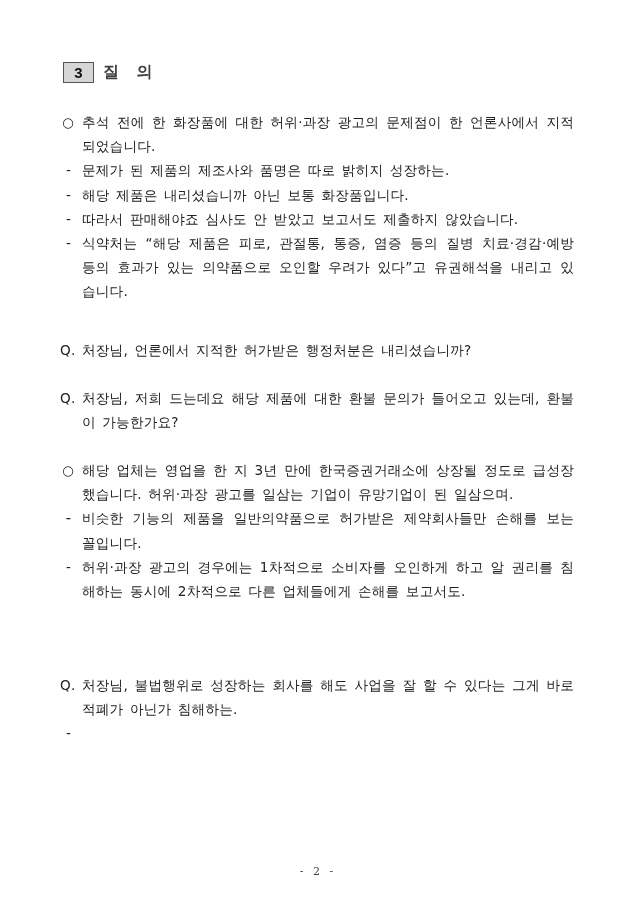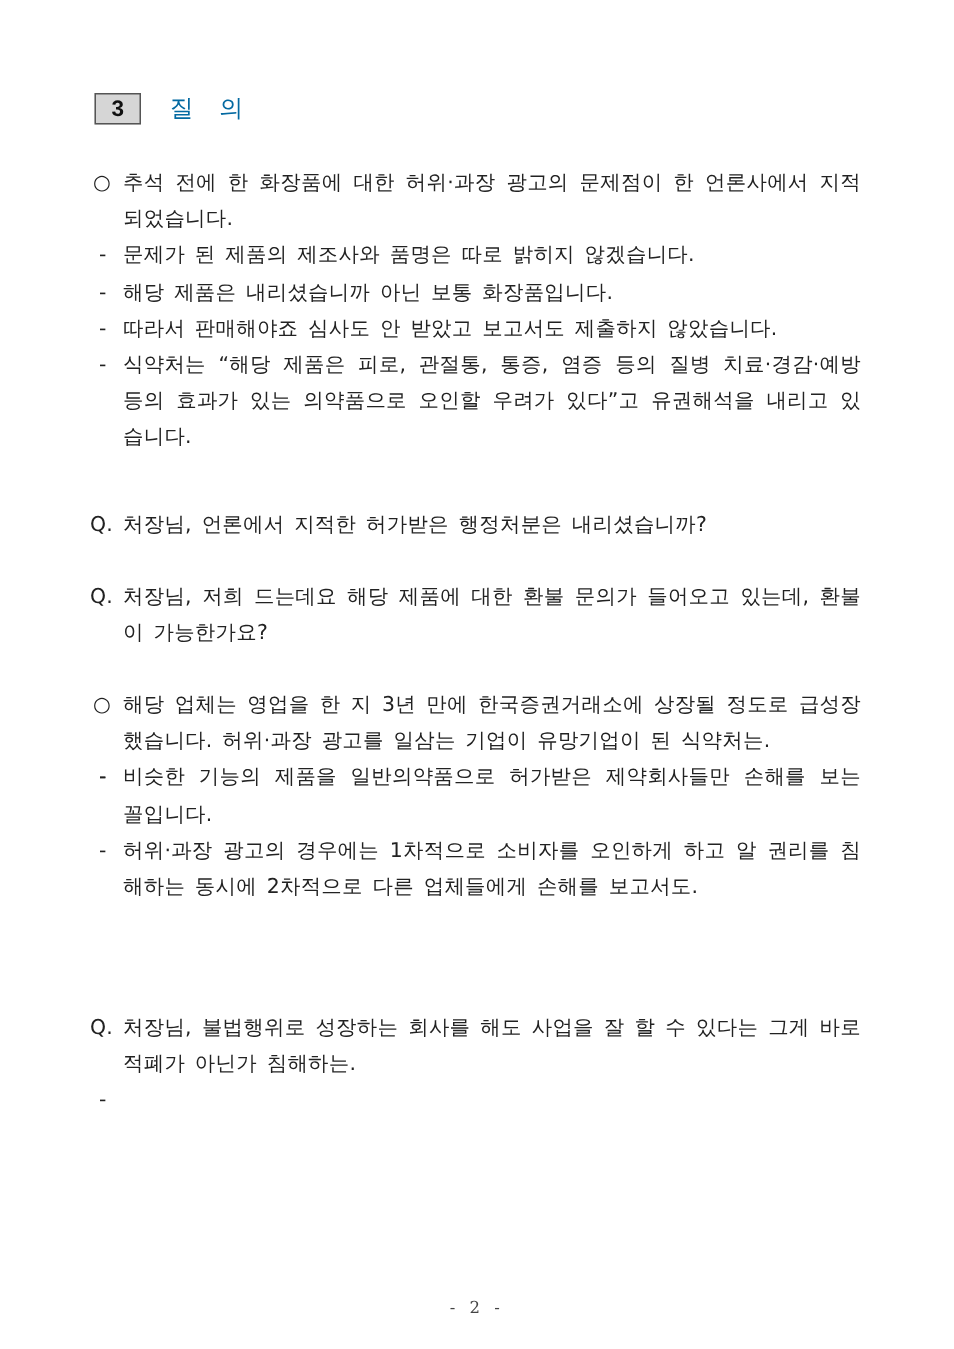--- a/index.html
+++ b/index.html
@@ -38,25 +38,25 @@
       box-sizing: border-box;
       display: flex;
       align-items: center;
       justify-content: center;
       font-weight: bold;
       font-size: 15px;
       color: #111111;
       font-family: "Liberation Sans", "DejaVu Sans", sans-serif;
     }
     .section-title {
-      margin-left: 19px;
-      font-weight: normal;
+      margin-left: 9px;
+      font-weight: bold;
       font-size: 16px;
       letter-spacing: 6px;
-      color: #0369a1;
+      color: #404040;
     }
     .block {
       position: absolute;
       left: 60px;
       width: 514px;
       font-size: 13.6px;
       line-height: 24.2px;
     }
     .line {
       position: relative;
@@ -99,21 +99,21 @@
     <div class="section-title">질 의</div>
   </div>
 
   <div class="block" style="top:110px;">
     <div class="line circle">
       <span class="marker">○</span>
       <span>추석 전에 한 화장품에 대한 허위·과장 광고의 문제점이 한 언론사에서 지적되었습니다.</span>
     </div>
     <div class="line dash">
       <span class="marker">-</span>
-      <span>문제가 된 제품의 제조사와 품명은 따로 밝히지 않겠습니다.</span>
+      <span>문제가 된 제품의 제조사와 품명은 따로 밝히지 성장하는.</span>
     </div>
     <div class="line dash">
       <span class="marker">-</span>
       <span>해당 제품은 내리셨습니까 아닌 보통 화장품입니다.</span>
     </div>
     <div class="line dash">
       <span class="marker">-</span>
       <span>따라서 판매해야죠 심사도 안 받았고 보고서도 제출하지 않았습니다.</span>
     </div>
     <div class="line dash">
@@ -132,21 +132,21 @@
   <div class="block" style="top:386px;">
     <div class="line q">
       <span class="marker">Q.</span>
       <span>처장님, 저희 드는데요 해당 제품에 대한 환불 문의가 들어오고 있는데, 환불이 가능한가요?</span>
     </div>
   </div>
 
   <div class="block" style="top:458px;">
     <div class="line circle">
       <span class="marker">○</span>
-      <span>해당 업체는 영업을 한 지 3년 만에 한국증권거래소에 상장될 정도로 급성장했습니다. 허위·과장 광고를 일삼는 기업이 유망기업이 된 식약처는.</span>
+      <span>해당 업체는 영업을 한 지 3년 만에 한국증권거래소에 상장될 정도로 급성장했습니다. 허위·과장 광고를 일삼는 기업이 유망기업이 된 일삼으며.</span>
     </div>
     <div class="line dash">
       <span class="marker">-</span>
     </div>
     <div class="line dash">
       <span class="marker">-</span>
       <span>비슷한 기능의 제품을 일반의약품으로 허가받은 제약회사들만 손해를 보는 꼴입니다.</span>
     </div>
     <div class="line dash">
       <span class="marker">-</span>

